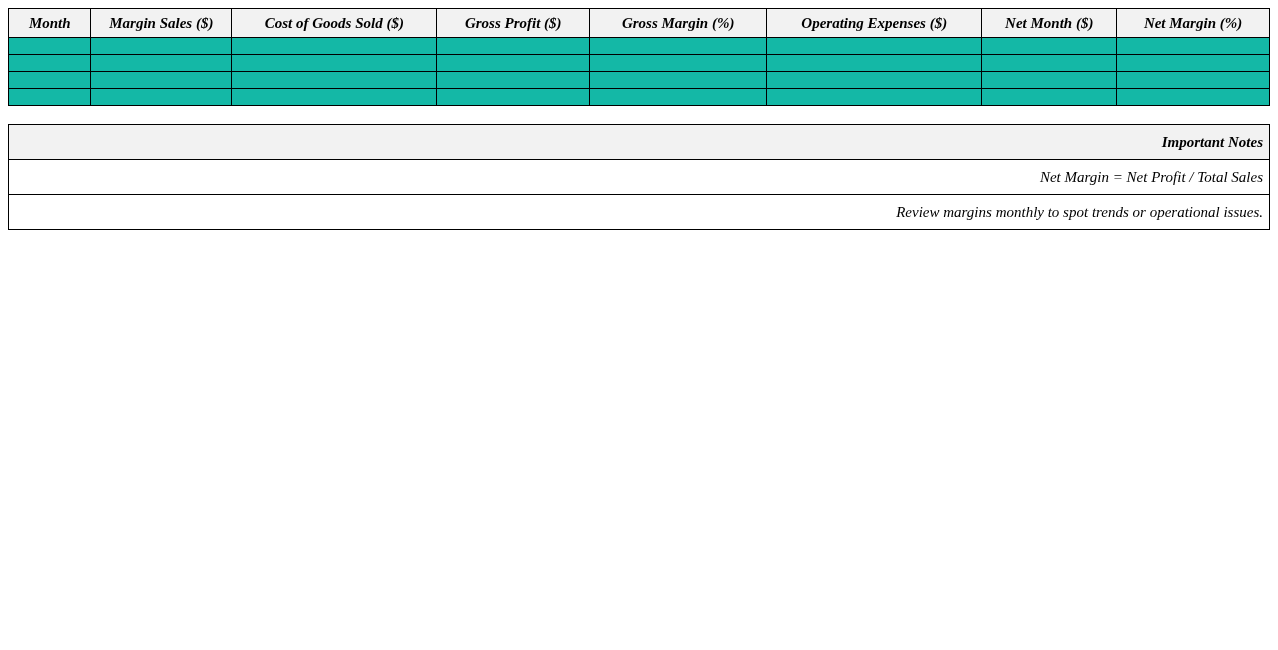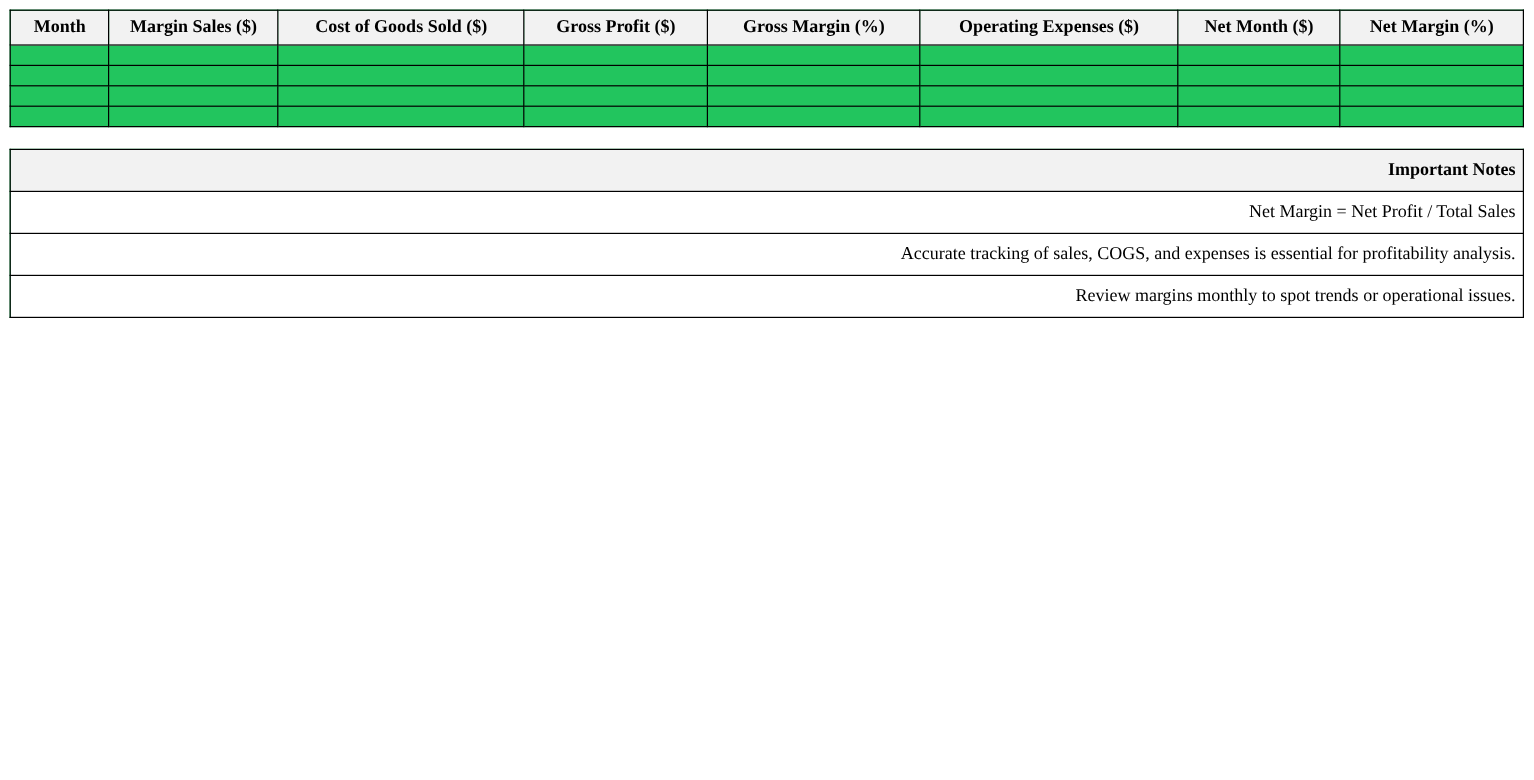--- a/index.html
+++ b/index.html
@@ -15,21 +15,22 @@
     font-size: 15px;
   }
   .page {
     padding: 8px 8px 0 8px;
     box-sizing: border-box;
   }
   table {
     border-collapse: collapse;
     table-layout: fixed;
     width: 1262px;
-    background: #22c55e;
+    background: #14b8a6;
+    font-style: italic;
   }
   table.main-table th,
   table.main-table td {
     border: 1px solid #000000;
     padding: 0;
   }
   table.main-table th {
     background: #f2f2f2;
     font-weight: bold;
     text-align: center;
@@ -144,21 +145,18 @@
     <thead>
       <tr>
         <th>Important Notes</th>
       </tr>
     </thead>
     <tbody>
       <tr>
         <td>Net Margin = Net Profit / Total Sales</td>
       </tr>
       <tr>
-        <td>Accurate tracking of sales, COGS, and expenses is essential for profitability analysis.</td>
-      </tr>
-      <tr>
         <td>Review margins monthly to spot trends or operational issues.</td>
       </tr>
     </tbody>
   </table>
 
 </div>
 
 </body></html>

